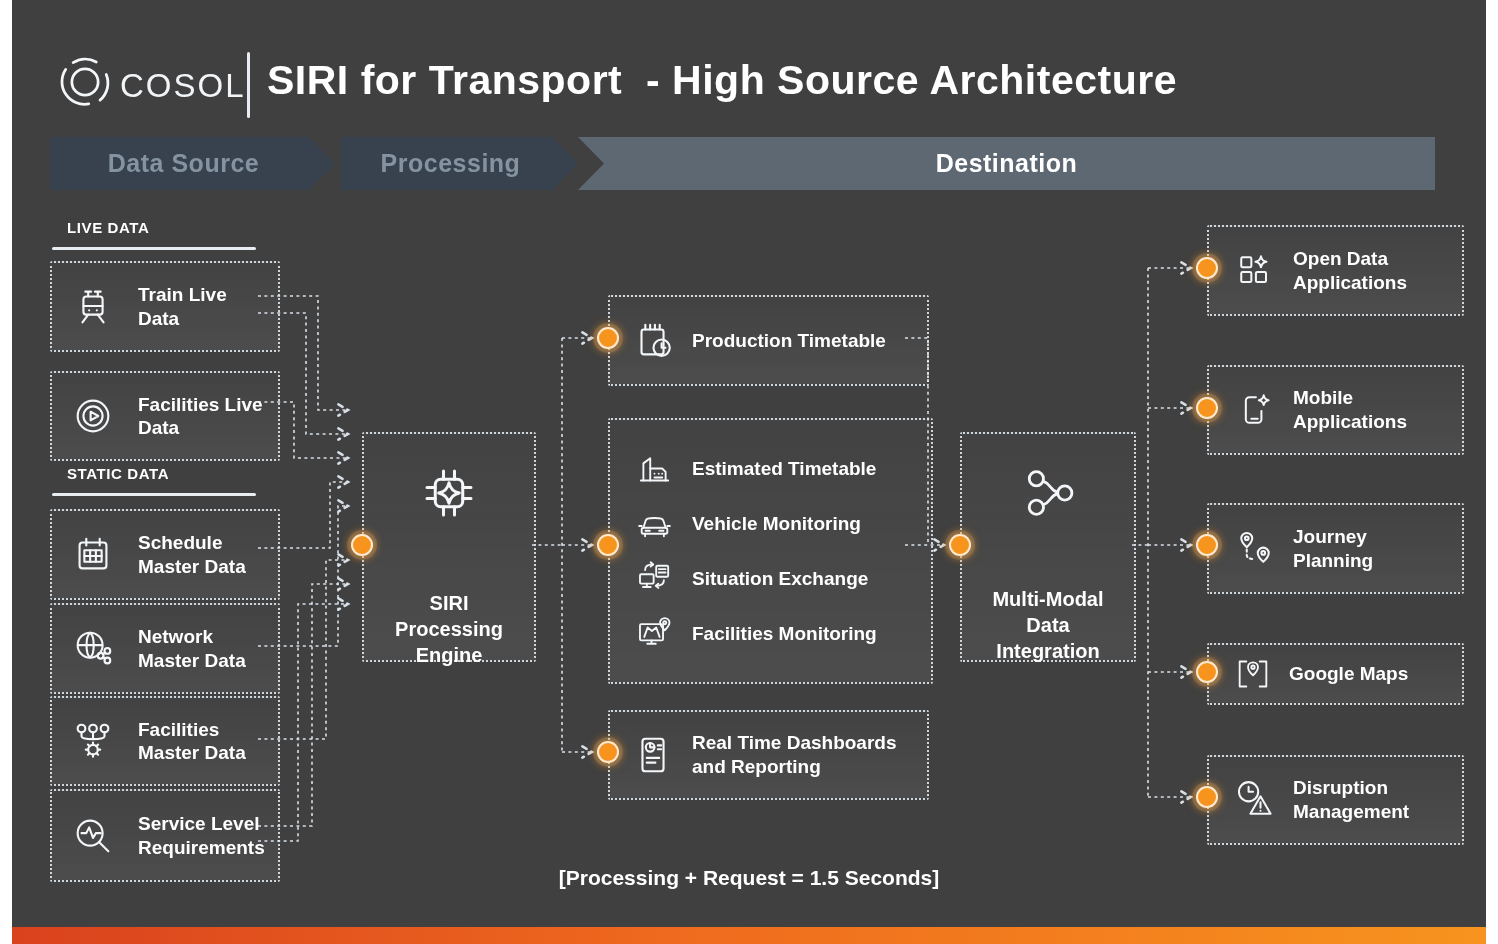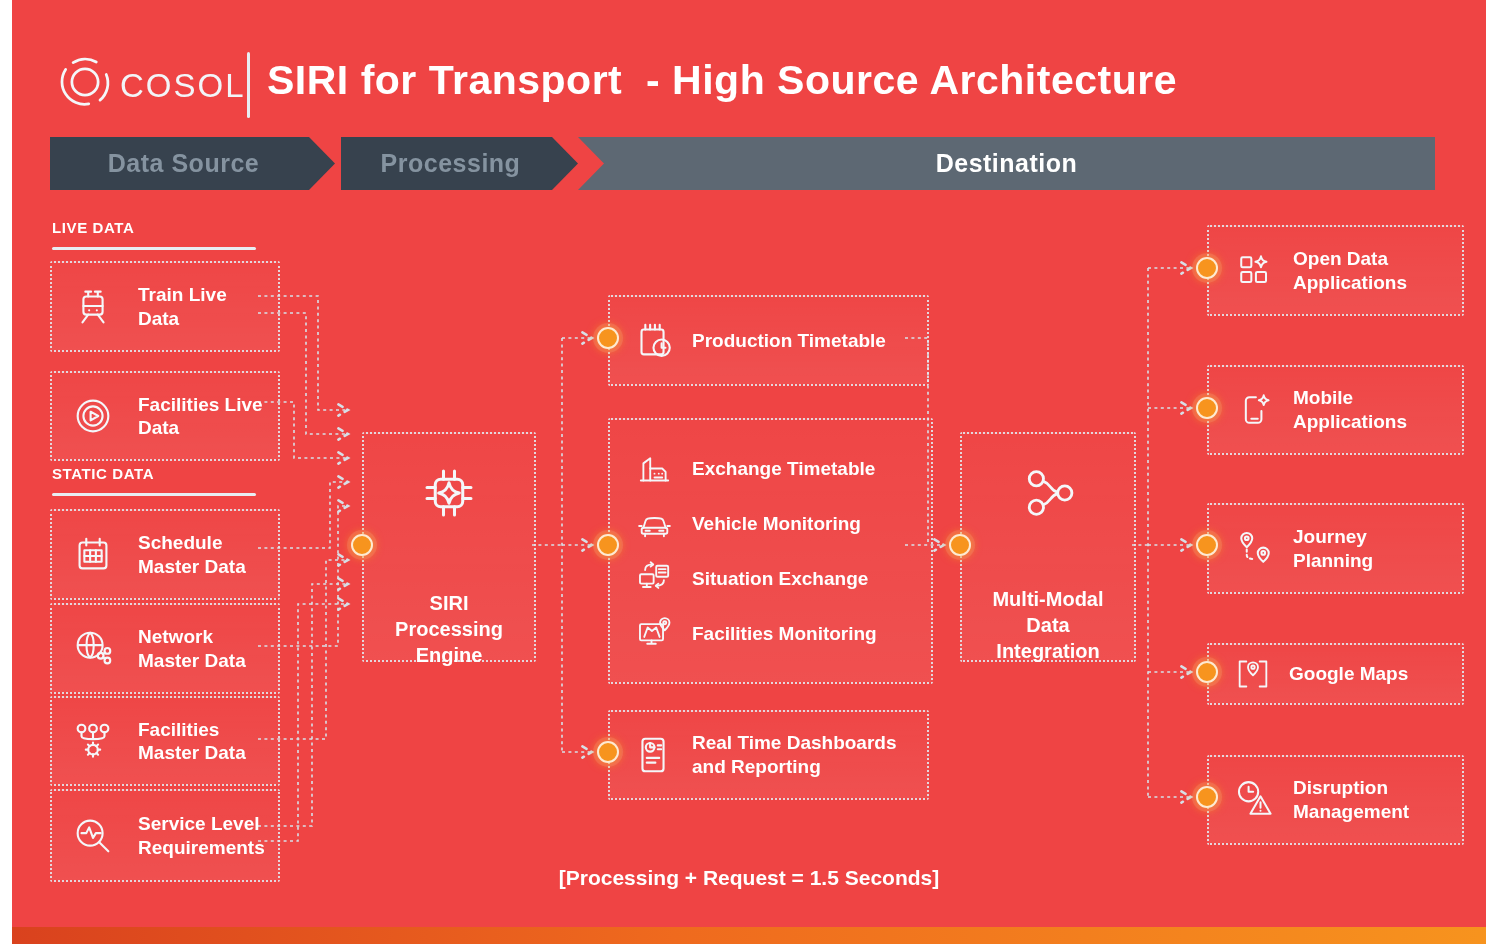--- a/index.html
+++ b/index.html
@@ -1,35 +1,35 @@
 <!DOCTYPE html>
 <html><head>
 <meta charset="utf-8">
 <style>
   html,body{margin:0;padding:0;background:#ffffff;}
   .stage{position:relative;width:1498px;height:944px;overflow:hidden;background:#ffffff;
          font-family:"Liberation Sans",sans-serif;-webkit-font-smoothing:antialiased;}
-  .canvas{position:absolute;inset:0;background:#ef4444;padding-left:24px;}
+  .canvas{position:absolute;inset:0;background:#404040;padding-left:24px;}
   .edge{position:absolute;top:0;bottom:0;width:12px;background:#ffffff;z-index:60;}
   .edge.left{left:0}.edge.right{right:0}
   .bottombar{position:absolute;left:0;right:0;bottom:0;height:17px;z-index:55;
              background:linear-gradient(90deg,#d9411e,#ef6a1e 45%,#f7941e);}
   
   .brand{position:absolute;left:120px;top:67px;color:#f2f5f8;font-size:33px;font-weight:500;letter-spacing:2px;}
   .hdr-divider{position:absolute;left:247px;top:52px;width:3px;height:66px;background:#e8edf2;border-radius:2px;}
   .title{position:absolute;left:267px;top:57px;color:#ffffff;font-size:41px;font-weight:800;letter-spacing:.5px;white-space:pre;}
   
   .band{position:absolute;top:137px;height:53px;display:flex;align-items:center;justify-content:center;
         font-size:25px;font-weight:700;letter-spacing:.5px;}
   .band-arrow{clip-path:polygon(0 0,calc(100% - 26px) 0,100% 50%,calc(100% - 26px) 100%,0 100%);}
   .band-notch{clip-path:polygon(0 0,100% 0,100% 100%,0 100%,26px 50%);}
   .band.dark{background:#37424e;color:#8593a0;}
   .band.light{background:#5d6873;color:#ffffff;}
   
-  .colhead{position:absolute;color:#ffffff;font-size:15px;font-weight:800;letter-spacing:.6px;}
+  .colhead{position:absolute;color:#ffffff;font-size:15px;font-weight:800;letter-spacing:.6px;margin-left:15px;}
   .colline{position:absolute;width:204px;height:3px;background:#e8edf2;border-radius:2px;}
   
   .box{position:absolute;border:2px dotted rgba(226,234,241,.88);border-radius:2px;z-index:2;
        background:linear-gradient(180deg,rgba(255,255,255,.015),rgba(255,255,255,.065));
        display:flex;align-items:center;gap:40px;}
   .item{gap:22px;padding-left:18px;}
   .item .lbl{color:#fff;font-size:19px;font-weight:700;line-height:1.22;max-width:128px;}
   .wide{gap:16px;padding-left:20px;}
   .wide .lbl{color:#fff;font-size:19px;font-weight:700;line-height:1.25;max-width:215px;}
   .dest{gap:16px;padding-left:24px;}
@@ -218,21 +218,21 @@
       <div class="grow">
         <span class="ic">
           <svg width="41" height="41" viewBox="0 0 48 48">
             <path d="M8,38 h32"></path>
             <path d="M11,38 V18 l8,-6 v26"></path>
             <path d="M19,24 h14 l4,4 v10"></path>
             <path d="M24,30 h0.01 M29,30 h0.01 M33,30 h0.01" stroke-width="3"></path>
             <path d="M24,34.5 h9"></path>
           </svg>
         </span>
-        <span class="lbl">Exchange Timetable</span>
+        <span class="lbl">Estimated Timetable</span>
       </div>
       <div class="grow">
         <span class="ic">
           <svg width="41" height="41" viewBox="0 0 48 48">
             <path d="M11,29 l2.5,-8 c0.8,-2.5 2.5,-3.5 10.5,-3.5 s9.7,1 10.5,3.5 L37,29"></path>
             <rect x="9" y="29" width="30" height="7" rx="2"></rect>
             <path d="M13,36 v3 M35,36 v3"></path>
             <path d="M13.5,32.5 h5 M29.5,32.5 h5"></path>
             <path d="M9,27 h-3 M39,27 h3"></path>
           </svg>

